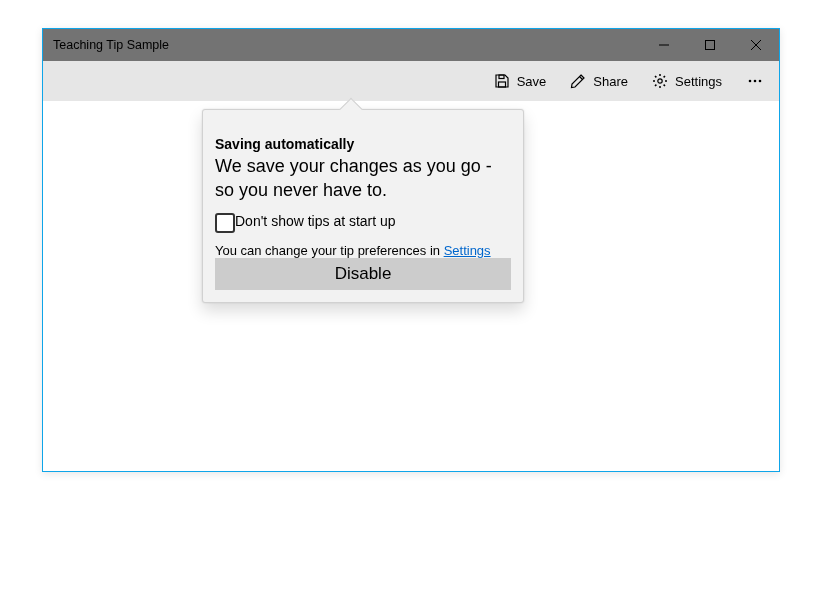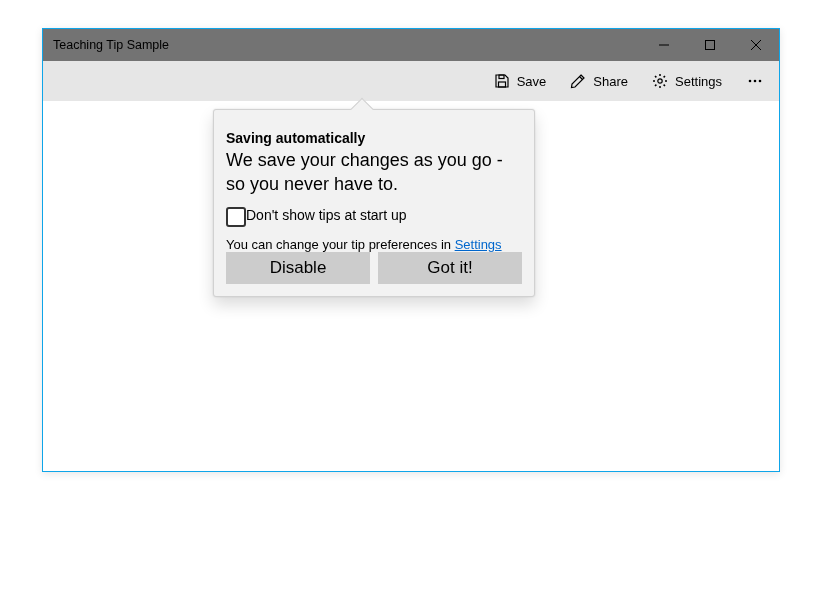--- a/index.html
+++ b/index.html
@@ -78,27 +78,27 @@
       padding: 0;
     }
     .content {
       position: relative;
       height: calc(100% - 72px);
       background: #fff;
     }
     .teaching-tip {
       position: absolute;
       top: 8px;
-      left: 170px;
+      left: 159px;
       width: 322px;
       background: #f2f2f2;
       border: 1px solid #d1d1d1;
       border-radius: 3px;
       box-shadow: 0 8px 16px rgba(0,0,0,0.14), 0 0 2px rgba(0,0,0,0.12);
-      padding: 20px 12px 12px 12px;
+      padding: 26px 12px 12px 12px;
     }
     .teaching-tip-caret {
       position: absolute;
       top: -9px;
       left: 140px;
       width: 16px;
       height: 16px;
       background: #f2f2f2;
       border-left: 1px solid #d1d1d1;
       border-top: 1px solid #d1d1d1;
@@ -226,17 +226,16 @@
       <div class="tip-subtitle">We save your changes as you go - so you never have to.</div>
       <div class="tip-checkbox-row">
         <div class="tip-checkbox"></div>
         <div class="tip-checkbox-label">Don't show tips at start up</div>
       </div>
       <div class="tip-footer">
         <span>You can change your tip preferences in </span><a>Settings</a>
       </div>
       <div class="tip-buttons">
         <button class="tip-btn">Disable</button>
-        <button class="tip-btn">Got it!</button>
       </div>
     </div>
   </div>
 </div>
 
 </body></html>

